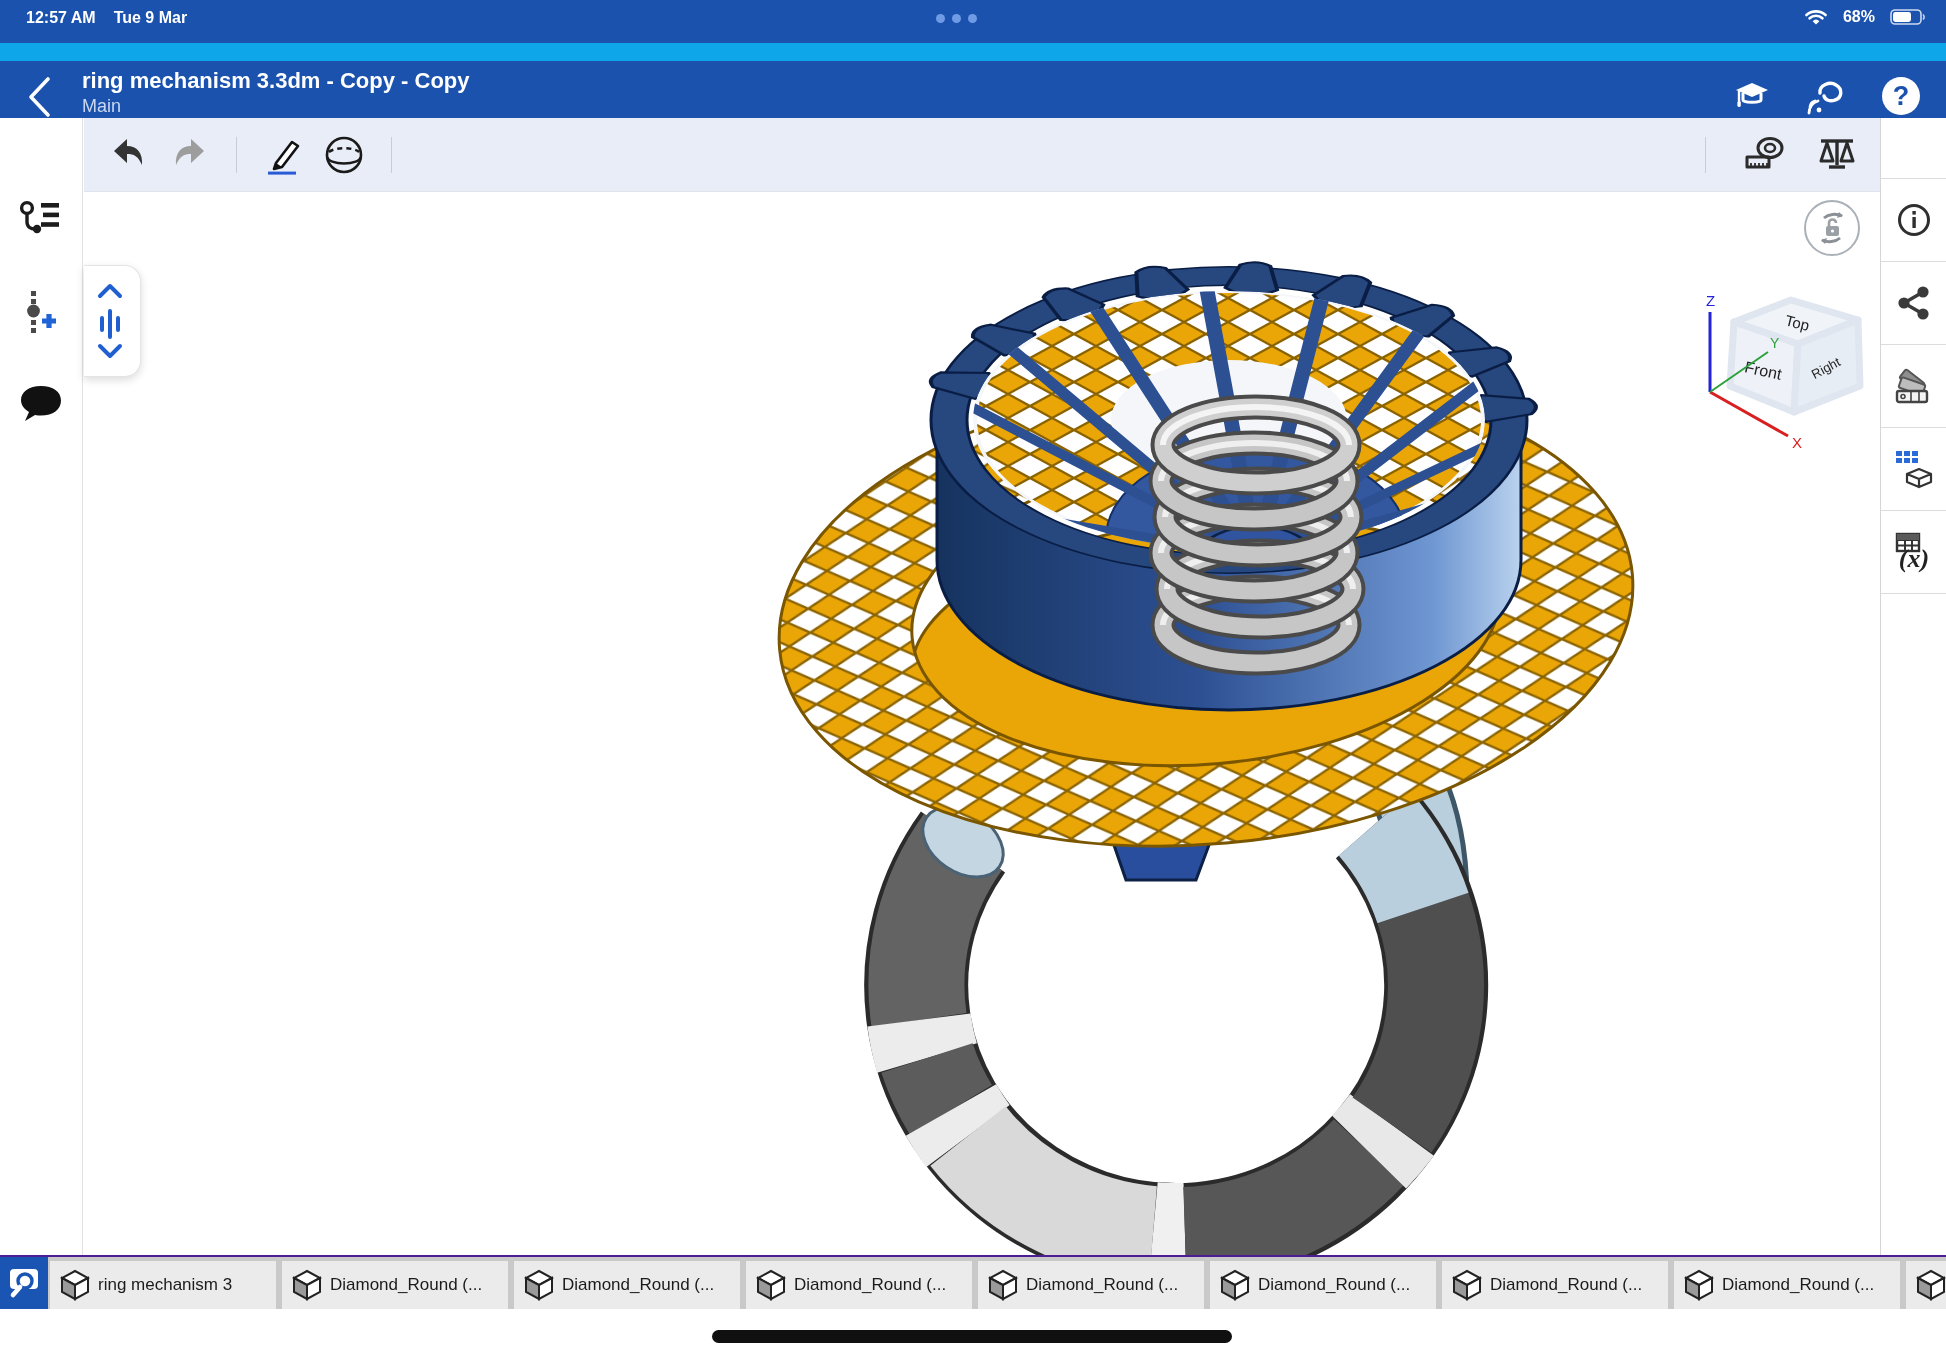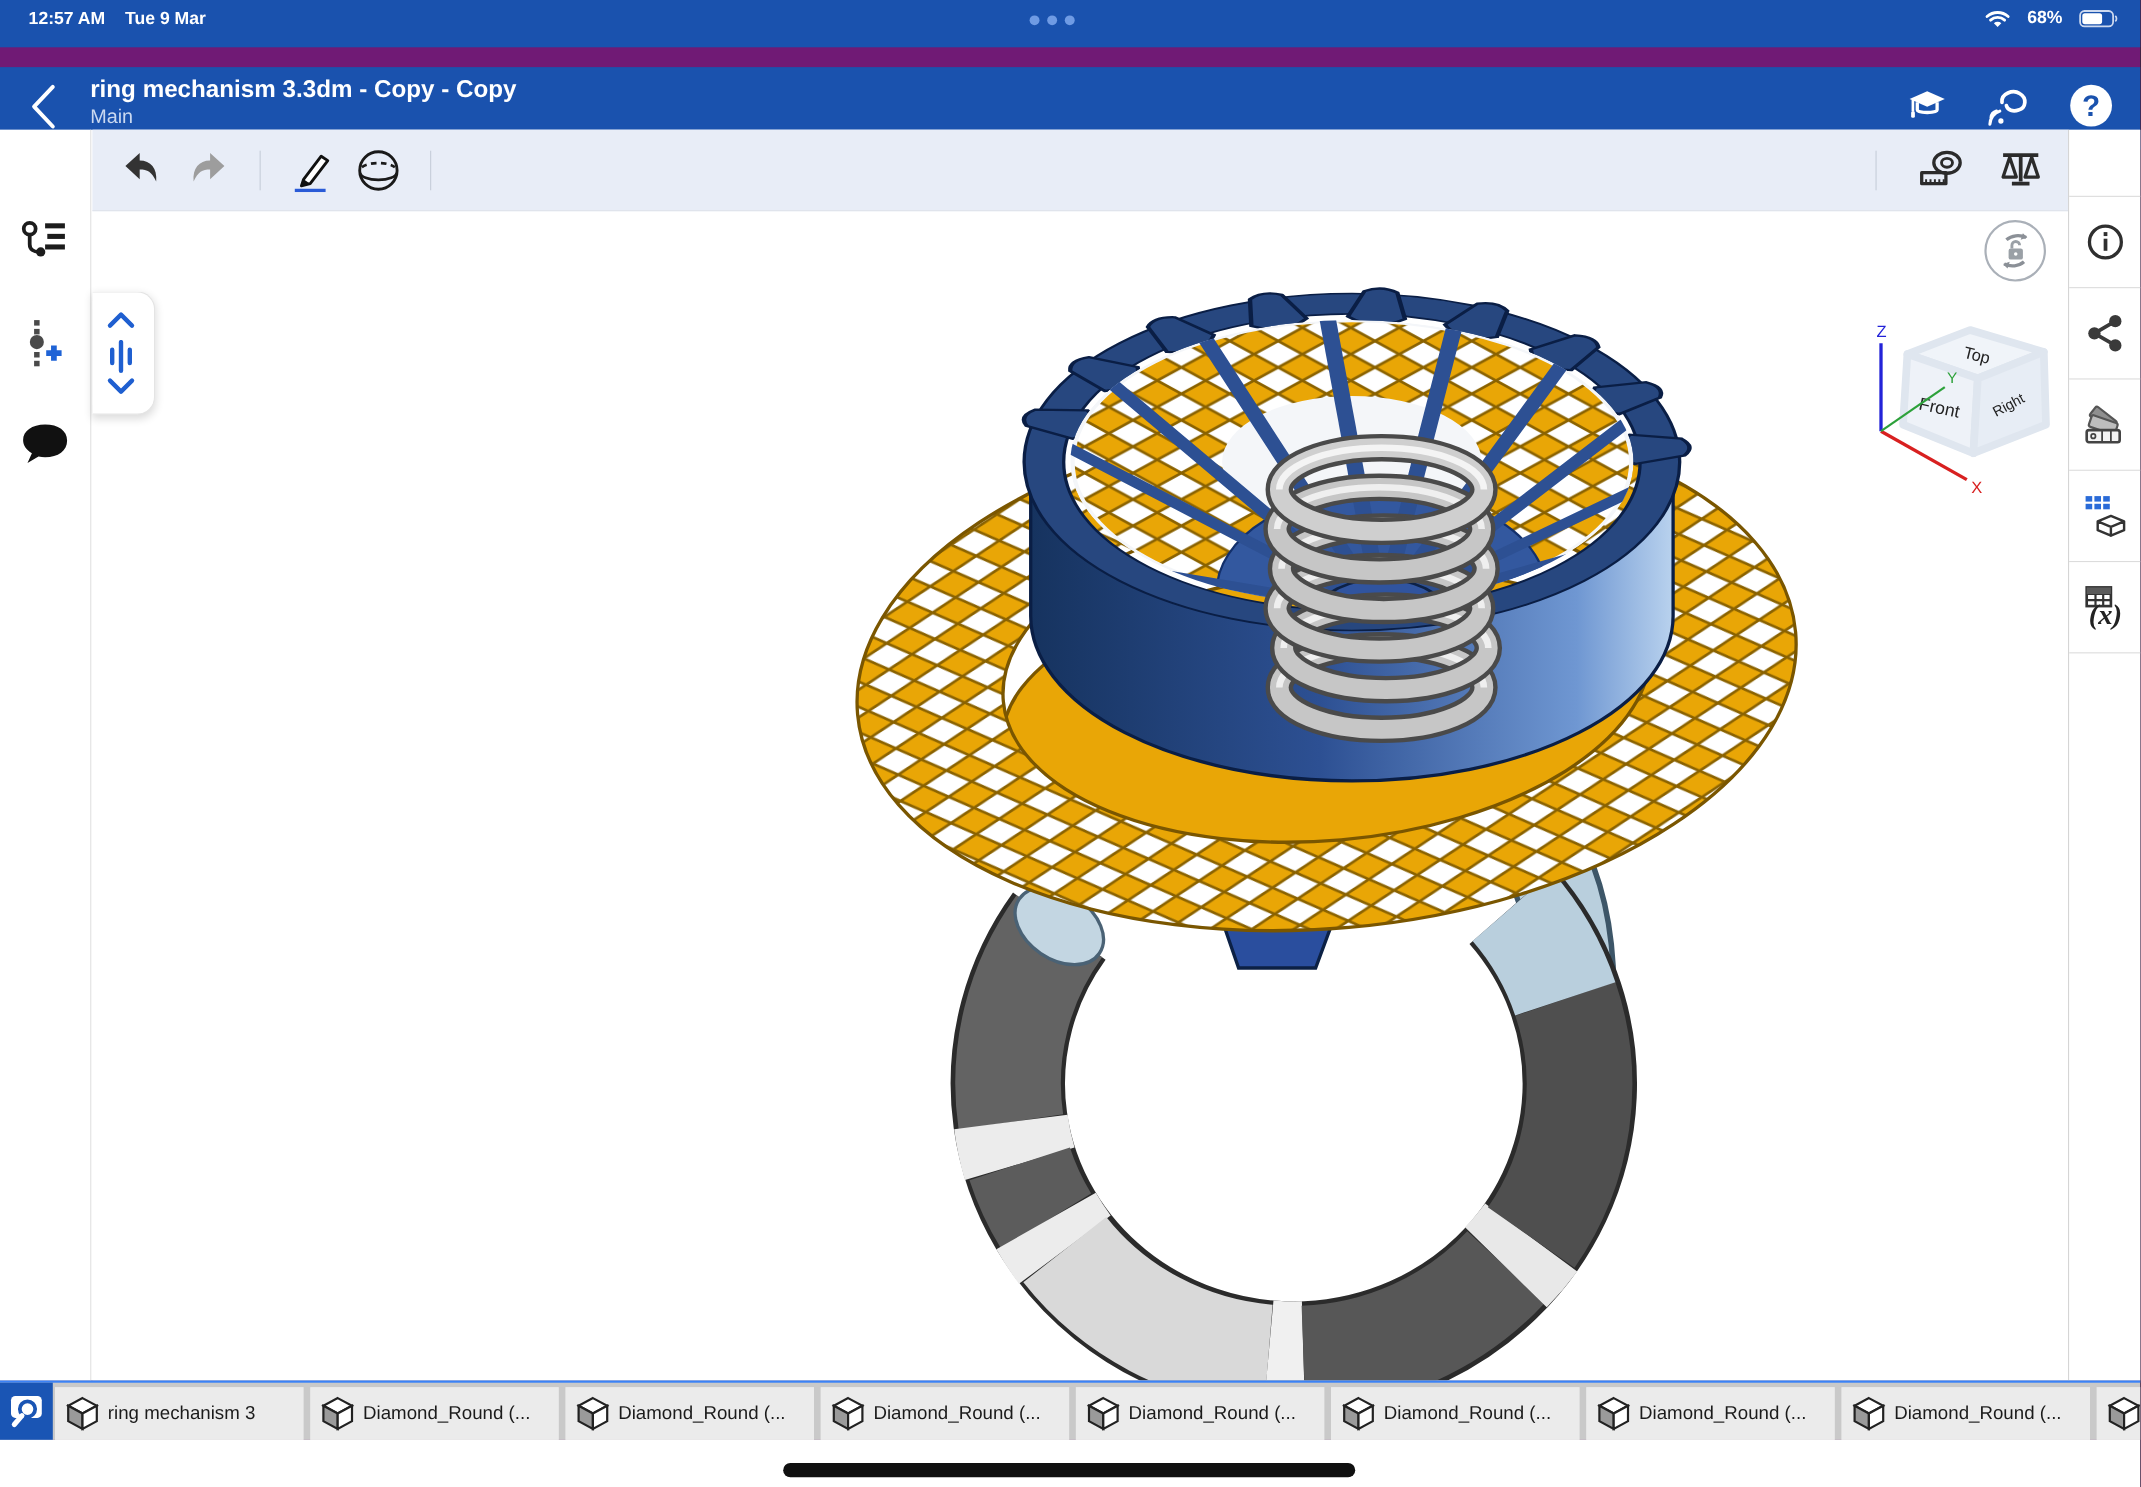--- a/index.html
+++ b/index.html
@@ -1,16 +1,16 @@
 <!DOCTYPE html>
 <html><head>
 <meta charset="utf-8">
 <style>
   html,body{margin:0;padding:0;background:#000;}
-  .screen{position:relative;width:1946px;height:1352px;background:#701a75;overflow:hidden;
+  .screen{position:relative;width:1946px;height:1352px;background:#0ea5e9;overflow:hidden;
           font-family:"Liberation Sans",sans-serif;-webkit-font-smoothing:antialiased;}
   
   .status-bar{position:absolute;left:0;top:0;width:1946px;height:43px;background:#1a52ae;color:#fff;
               display:flex;align-items:center;font-size:16px;font-weight:600;}
   .sb-left{position:absolute;left:26px;top:9px;display:flex;gap:18px;}
   .sb-dots{position:absolute;left:936px;top:14px;display:flex;gap:7px;}
   .sb-dots i{width:9px;height:9px;border-radius:50%;background:#6f9be4;display:block;}
   .sb-right{position:absolute;right:20px;top:8px;display:flex;align-items:flex-start;gap:15px;}
   .header{position:absolute;left:0;top:43px;width:1946px;height:75px;background:#1a52ae;
           border-bottom:3px solid #123e88;box-sizing:border-box;color:#fff;margin-top:18px;}
@@ -40,21 +40,21 @@
   
   .model-svg{position:absolute;left:0;top:74px;width:1796px;height:1063px;}
   .left-flyout{position:absolute;left:0;top:147px;width:56px;height:110px;background:#fff;border:1px solid #e4e4e4;border-left:none;
                border-radius:0 16px 16px 0;box-shadow:0 3px 8px rgba(0,0,0,.14);display:flex;flex-direction:column;
                align-items:center;justify-content:center;gap:6px;}
   .fbtn{background:none;border:none;padding:0;cursor:pointer;width:30px;height:24px;}
   .rotate-lock{position:absolute;left:1720px;top:82px;width:56px;height:56px;border-radius:50%;background:#fff;
                border:2px solid #aab0b8;cursor:pointer;padding:0;}
   .view-cube{position:absolute;left:1612px;top:172px;width:190px;height:165px;cursor:pointer;}
   
-  .tab-bar{position:absolute;left:0;top:1255px;width:1946px;height:54px;background:#c9c9c9;border-top:2px solid #3b82f6;box-sizing:border-box;}
+  .tab-bar{position:absolute;left:0;top:1255px;width:1946px;height:54px;background:#c9c9c9;border-top:2px solid #4c1d95;box-sizing:border-box;}
   .tab-search{position:absolute;left:0;top:0;width:48px;height:52px;background:#1a55b4;border:none;cursor:pointer;padding:0;}
   .tabs{position:absolute;left:50px;top:0;width:1896px;height:52px;display:flex;gap:6px;overflow:hidden;padding-top:4px;box-sizing:border-box;}
   .tab{flex:0 0 226px;height:48px;background:#ebebeb;display:flex;align-items:center;gap:8px;padding-left:10px;box-sizing:border-box;
        border:none;cursor:pointer;font-size:17px;color:#1b1b1b;font-family:"Liberation Sans",sans-serif;white-space:nowrap;overflow:hidden;}
   
   .home-area{position:absolute;left:0;top:1309px;width:1946px;height:43px;background:#fff;}
   .home-indicator{position:absolute;left:712px;top:21px;width:520px;height:13px;border-radius:7px;background:#101010;}
   svg{display:block;}
 </style>
 </head>

